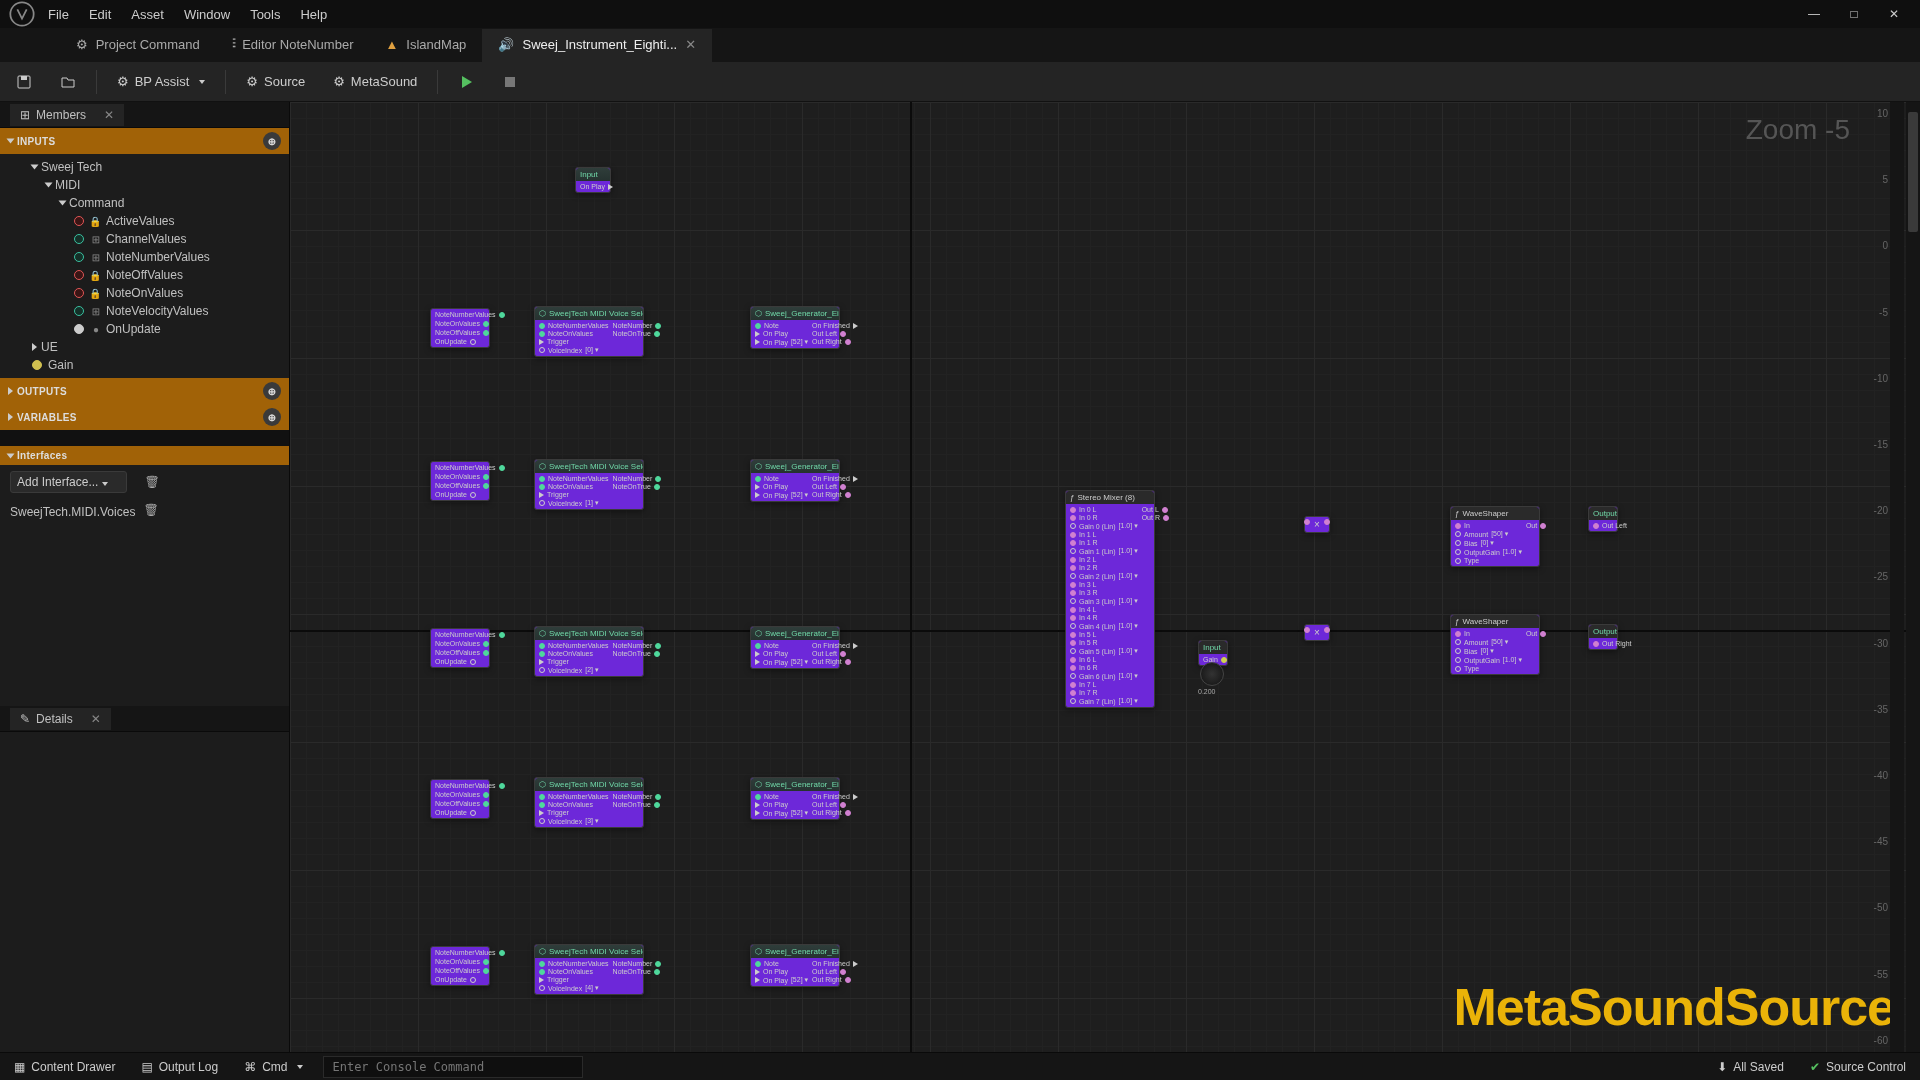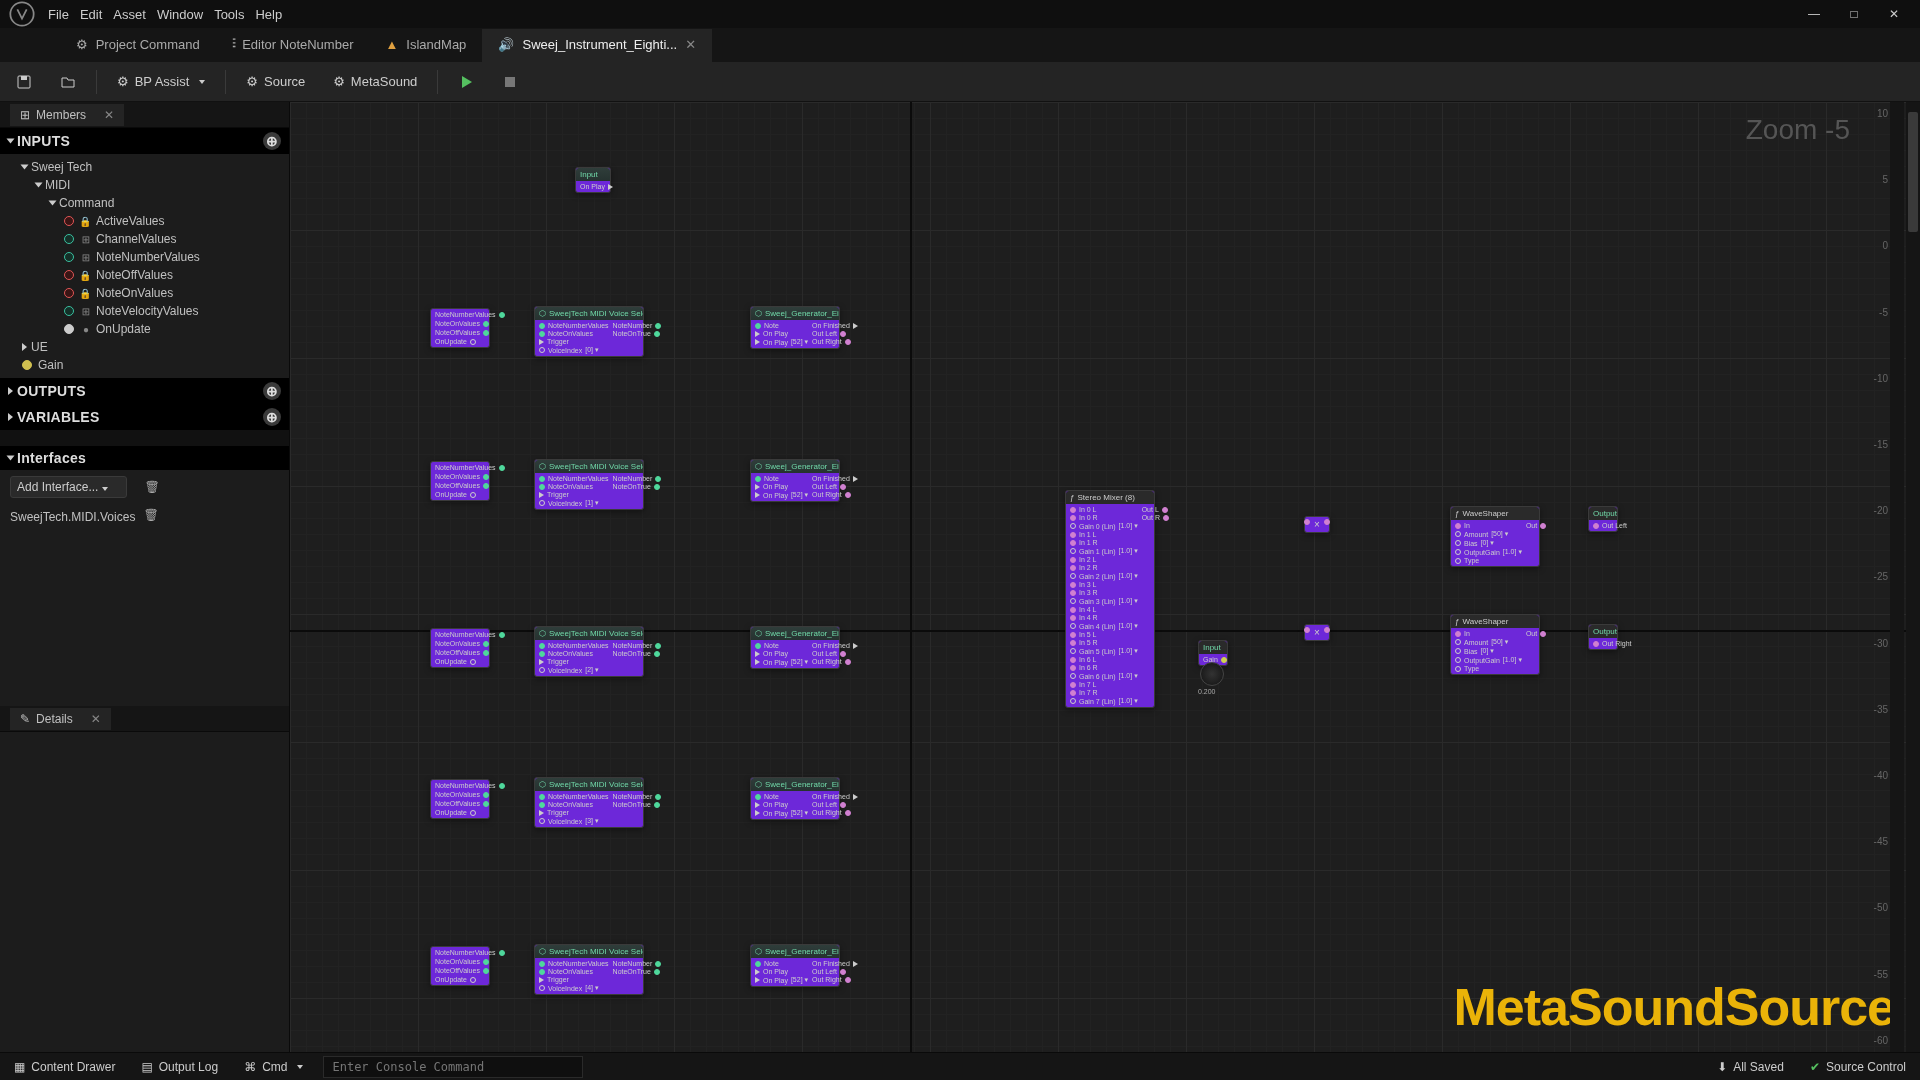--- a/index.html
+++ b/index.html
@@ -1,39 +1,39 @@
 <!DOCTYPE html>
 <html><head>
 <meta charset="utf-8">
 <style>
 *{margin:0;padding:0;box-sizing:border-box;font-family:"Segoe UI",Arial,sans-serif;user-select:none}
 body{width:1920px;height:1080px;background:#1a1a1a;color:#c0c0c0;overflow:hidden;font-size:12px}
 .titlebar{height:28px;background:#0f0f0f;display:flex;align-items:center;padding:0 8px}
 .ue-logo{width:28px;height:28px;display:flex;align-items:center;justify-content:center;margin-right:12px}
-.menubar{display:flex;gap:11px;flex:1}
+.menubar{display:flex;gap:20px;flex:1}
 .menubar span{color:#ccc;font-size:13px;cursor:pointer}
 .winbtns{display:flex;gap:4px}
 .winbtn{width:36px;height:24px;display:flex;align-items:center;justify-content:center;color:#ccc;cursor:pointer}
 .tabbar{height:34px;background:#151515;display:flex;align-items:flex-end;padding:0 8px}
 .toptab{padding:8px 16px;display:flex;align-items:center;gap:8px;color:#aaa;font-size:13px;border-bottom:2px solid transparent;cursor:pointer}
 .toptab.active{background:#242424;border-bottom:2px solid #242424;color:#eee}
 .toolbar{height:40px;background:#242424;display:flex;align-items:center;padding:0 8px;gap:12px;border-bottom:1px solid #111}
 .tbtn{display:flex;align-items:center;gap:6px;padding:4px 8px;color:#ccc;font-size:13px;cursor:pointer}
 .tbtn svg{width:16px;height:16px}
 .layout{display:flex;height:calc(100% - 28px - 34px - 40px - 28px)}
 .left{width:290px;background:#1c1c1c;display:flex;flex-direction:column;border-right:1px solid #0a0a0a}
 .panel-tab{height:26px;background:#151515;display:flex;align-items:center;padding:0 10px;border-bottom:1px solid #0a0a0a}
 .ptab{padding:4px 10px;background:#242424;font-size:12px;display:flex;align-items:center;gap:6px}
 .ptab .x{margin-left:auto;padding-left:12px;color:#888}
-.sect{padding:4px 8px;background:#000000;display:flex;align-items:center;font-size:14px;font-weight:600;letter-spacing:.3px;color:#ddd}
+.sect{padding:4px 8px;background:#a16207;display:flex;align-items:center;font-size:10px;font-weight:600;letter-spacing:.3px;color:#ddd}
 .sect .plus{margin-left:auto;width:18px;height:18px;border-radius:50%;background:#3a3a3a;display:flex;align-items:center;justify-content:center;cursor:pointer}
 .tri{display:inline-block;width:0;height:0;border-top:4px solid transparent;border-bottom:4px solid transparent;border-left:5px solid #ccc;margin-right:4px;transition:.1s}
 .tri.open{transform:rotate(90deg)}
 .tree{padding:4px 0;font-size:12px}
-.trow{display:flex;align-items:center;padding:2px 8px;cursor:pointer}
+.trow{display:flex;align-items:center;padding:2px 18px;cursor:pointer}
 .ind{width:14px}
 .pin{width:10px;height:10px;border-radius:50%;margin-right:6px;flex-shrink:0}
 .pin.red{border:1px solid #e05555;background:#3a1515}
 .pin.teal{border:1px solid #3ac0a0;background:#143028}
 .pin.white{border:1px solid #ccc;background:#ccc}
 .pin.yellow{border:1px solid #d0c050;background:#d0c050}
 .lockicn,.gridicn{width:12px;height:12px;margin-right:4px;display:inline-flex;align-items:center;justify-content:center;color:#888;font-size:10px}
 .interfaces{padding:6px 10px;font-size:12px}
 .addint{display:flex;align-items:center;gap:15px;margin-bottom:6px}
 .addint select,.addint .selbox{background:#2a2a2a;border:1px solid #3a3a3a;color:#ccc;padding:3px 18px 3px 6px;font-size:12px;border-radius:3px;position:relative}

